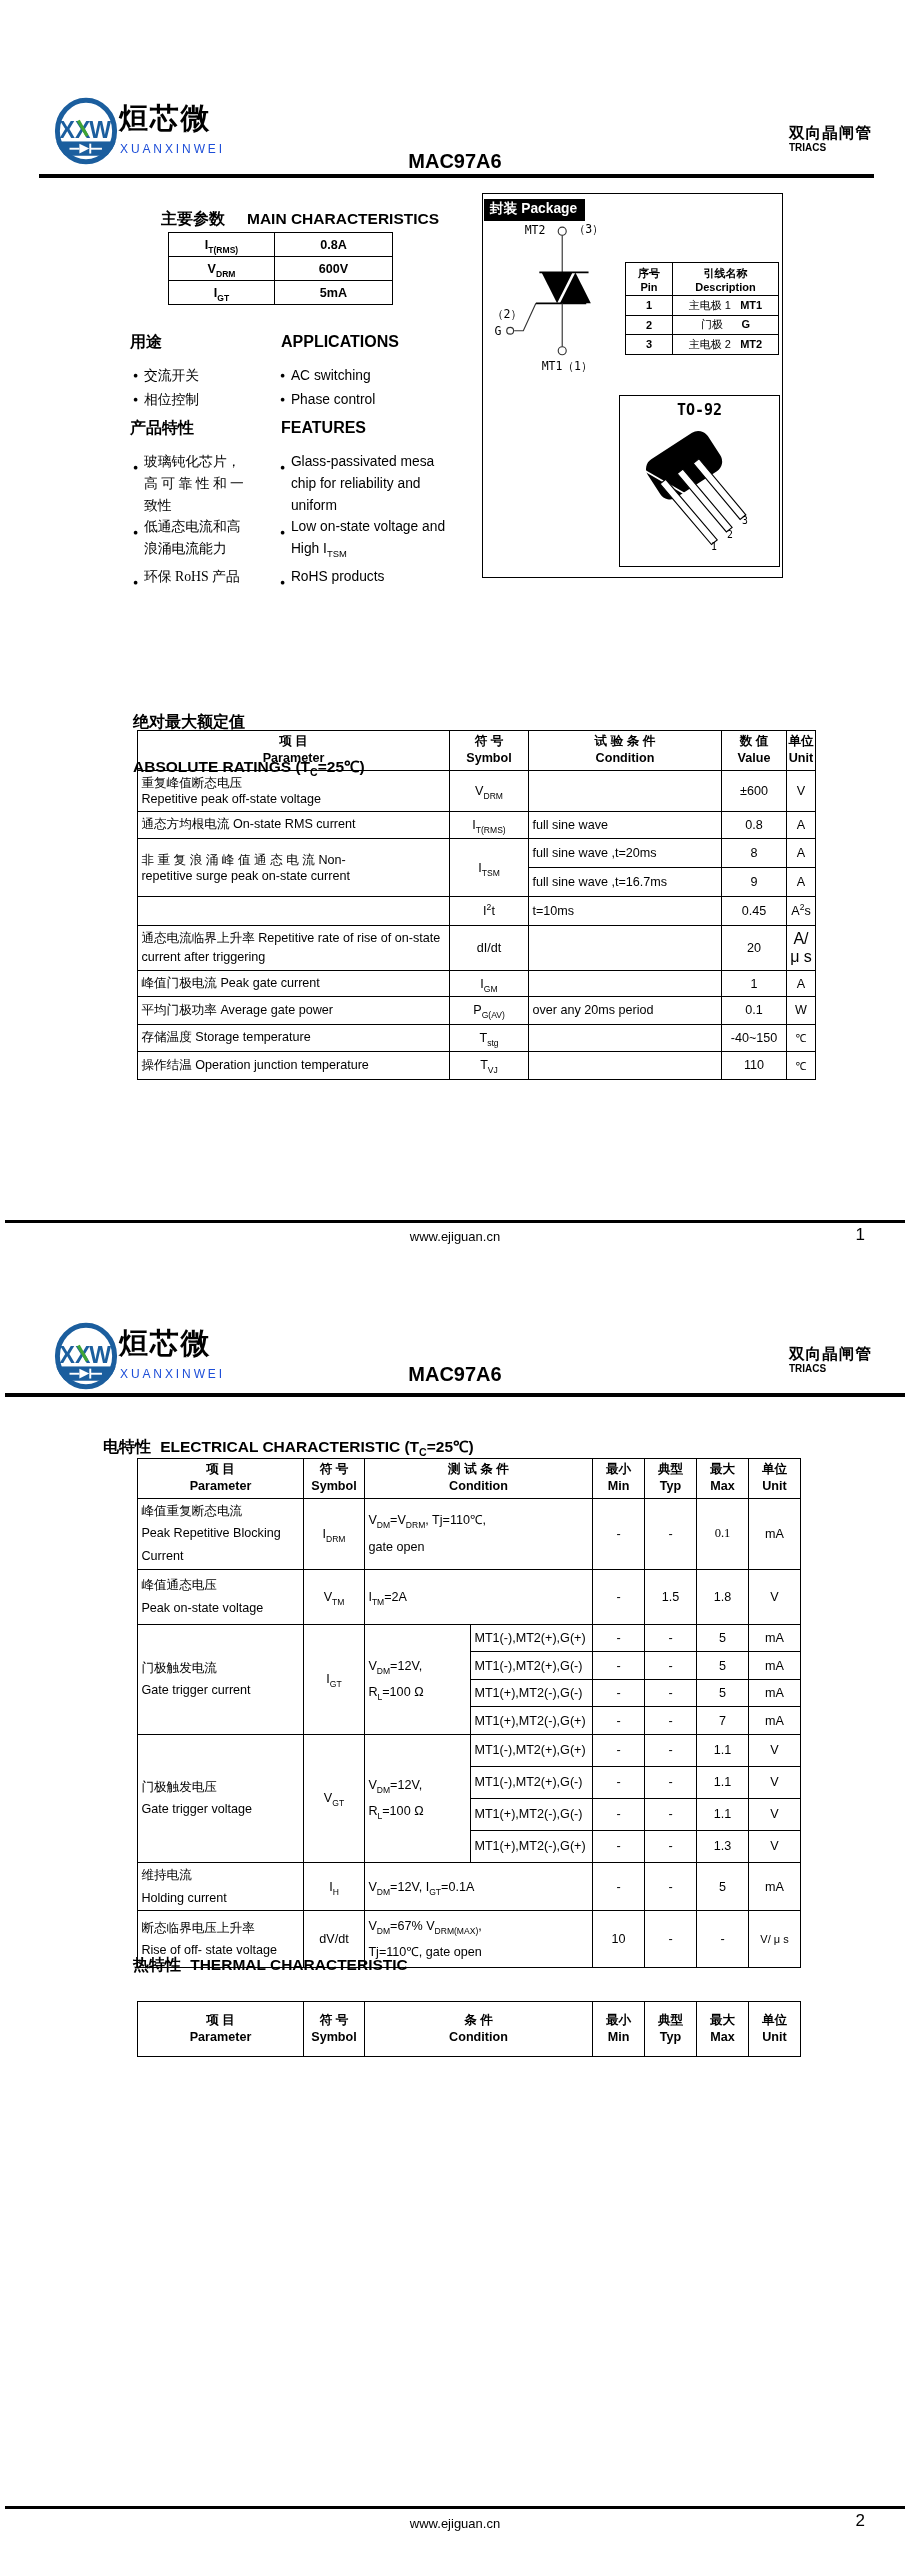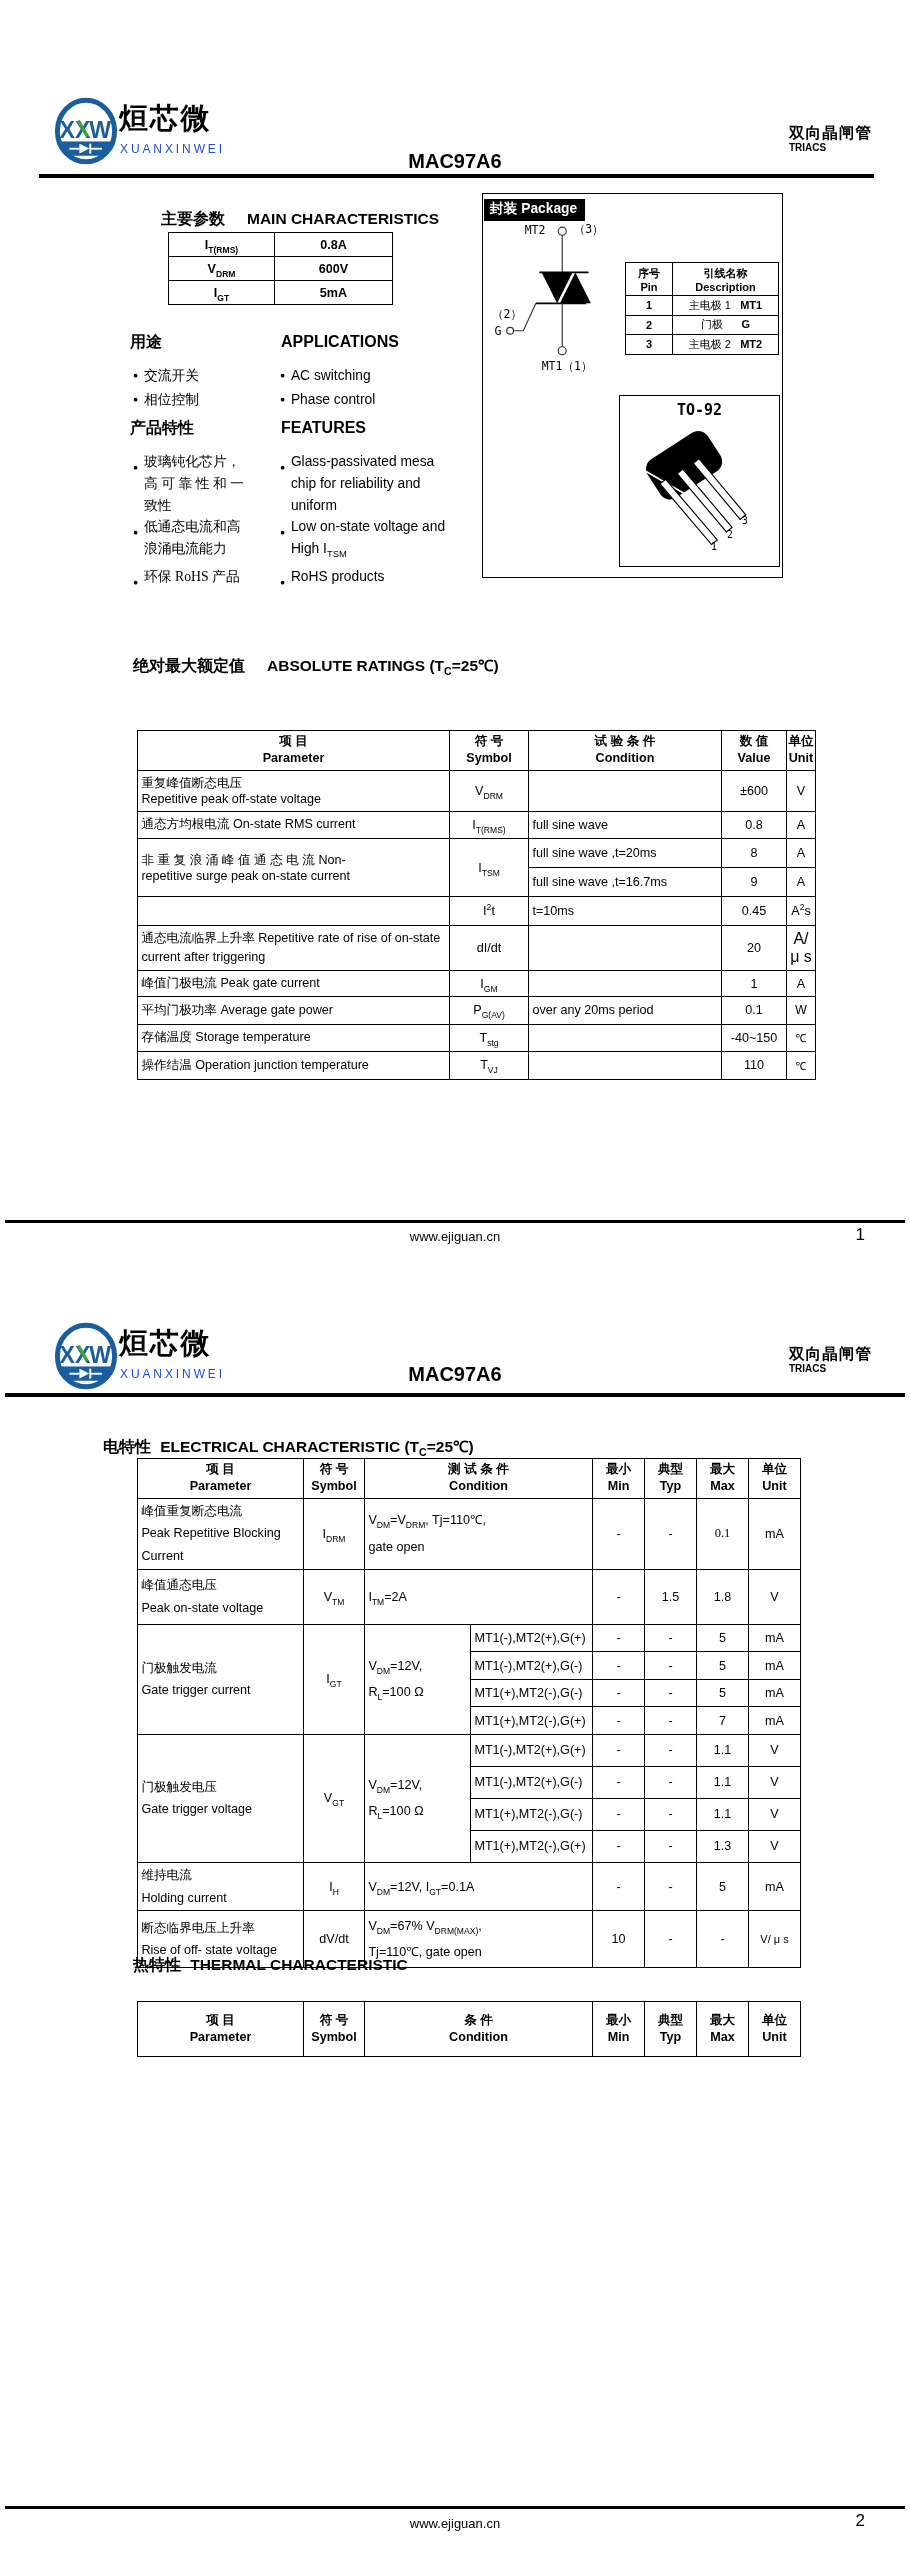--- a/index.html
+++ b/index.html
@@ -201,21 +201,21 @@
             <polygon points="128,74 138,66 220,164 210,172"></polygon>
           </g>
         </svg>
         <span class="pinlbl" style="left:91px;top:120px;font-size:9.8px;">1</span>
         <span class="pinlbl" style="left:107px;top:108px;font-size:9.8px;">2</span>
         <span class="pinlbl" style="left:122px;top:94px;font-size:9.8px;">3</span>
       </div>
     </div>
   </div>
 
-  <div class="abs h2" style="left:133px;top:654px;">
+  <div class="abs h2" style="left:133px;top:712px;flex-direction:column;">
     <span>绝对最大额定值</span>
     <span class="en">ABSOLUTE RATINGS (T<sub>C</sub>=25℃)</span>
   </div>
 
   <table class="dt abs" style="left:137px;top:730px;width:678px;">
     <colgroup>
         <col style="width:312px">
         <col style="width:79px">
         <col style="width:193px">
         <col style="width:65px">

